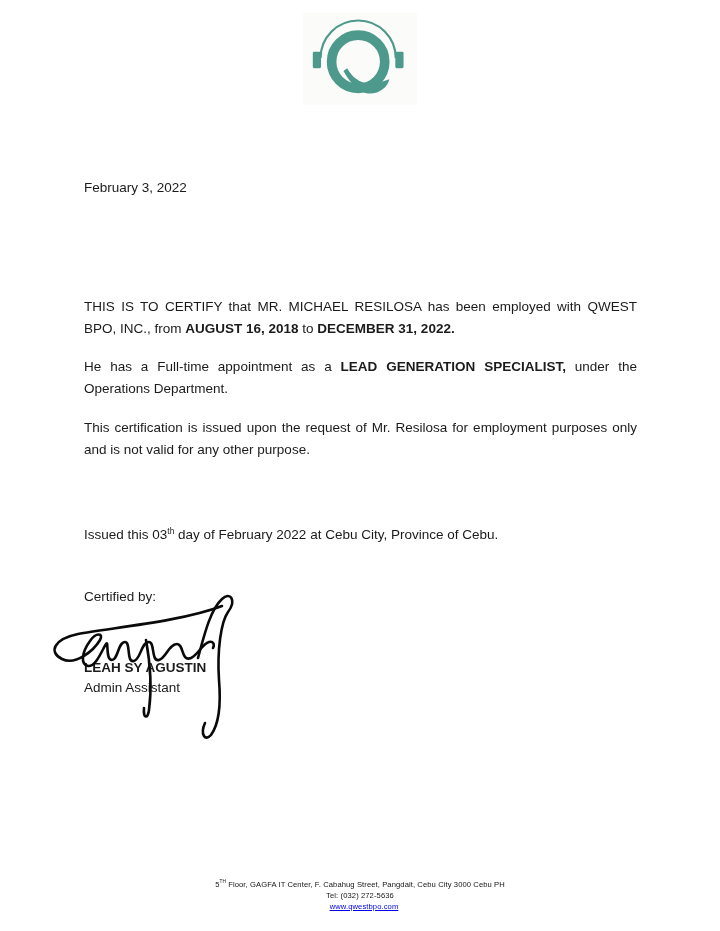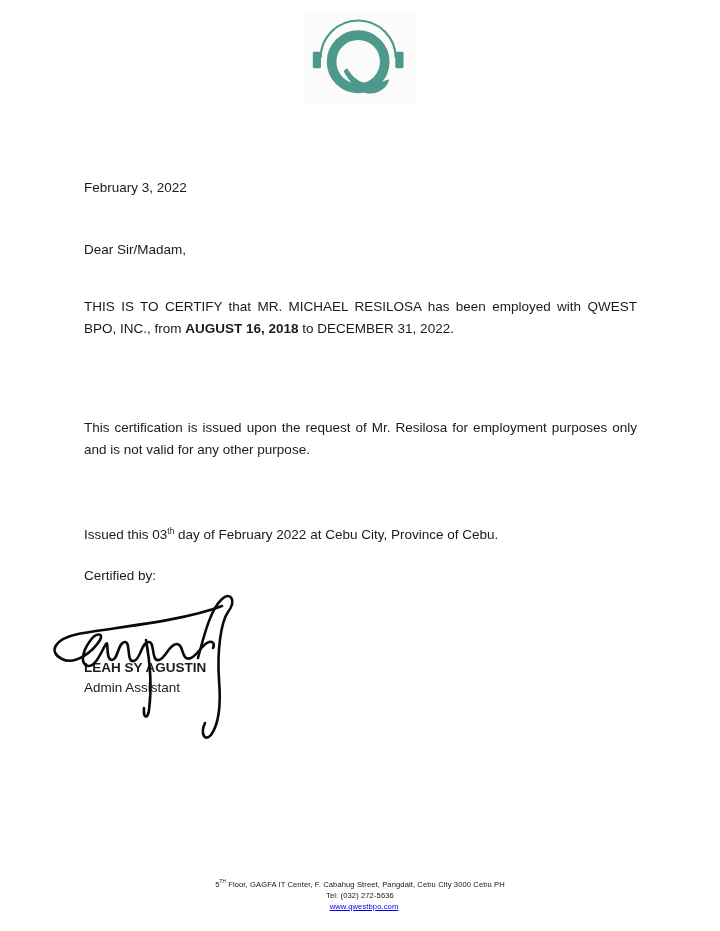--- a/index.html
+++ b/index.html
@@ -54,31 +54,31 @@
       <rect x="98.5" y="40" width="9" height="18" rx="1.5" fill="#4d998b"></rect>
 
       <circle cx="58" cy="51" r="29" fill="none" stroke="#4d998b" stroke-width="10.5"></circle>
 
       <path d="M 46 58 C 54 72, 66 80, 92 70 C 90 80, 78 88, 66 85 C 55 82, 47 70, 42 61 Z" fill="#4d998b"></path>
     </svg>
   </div>
 
   <p class="block" style="top:177px">February 3, 2022</p>
 
-  <p class="block" style="top:239px">Dear Sir/Madam,</p>
 
-  <p class="block just" style="top:296px"><span>THIS IS TO CERTIFY that </span><span style="font-weight: 400;">MR. MICHAEL RESILOSA</span><span> has been employed with QWEST BPO, INC., from </span><span style="font-weight: 700;">AUGUST 16, 2018</span><span> to </span><span style="font-weight: 400; margin-top: 16px;">DECEMBER 31, 2022.</span></p>
+  <p class="block just" style="top:296px"><span>THIS IS TO CERTIFY that </span><span style="font-weight: 400;">MR. MICHAEL RESILOSA</span><span> has been employed with QWEST BPO, INC., from </span><span style="font-weight: 700;">AUGUST 16, 2018</span><span> to </span><span style="font-weight: 700; margin-top: 16px;">DECEMBER 31, 2022.</span></p>
 
+  <p class="block just" style="top:356px"><span>He has a Full-time appointment as a </span><span style="font-weight: 700;">LEAD GENERATION SPECIALIST,</span><span> under the Operations Department.</span></p>
 
   <p class="block just" style="top:417px"><span>This certification is issued upon the request of Mr. Resilosa for employment purposes only and is not valid for any other purpose.</span></p>
 
 
   <p class="block" style="top:524px"><span>Issued this 03</span><sup>th</sup><span> day of February 2022 at Cebu City, Province of Cebu.</span></p>
 
-  <p class="block" style="top:565px">Certified by:</p>
+  <p class="block" style="top:586px">Certified by:</p>
 
   <p class="block bold" style="top:657px">LEAH SY AGUSTIN</p>
 
   <p class="block" style="top:677px">Admin Assistant</p>
 
   <div class="sig-wrap">
     <svg width="205" height="165" viewBox="0 0 205 165">
       <g fill="none" stroke="#0a0a0a" stroke-width="2.6" stroke-linecap="round">
         <path d="M 172 16 C 130 32, 58 38, 28 44 C 4 49, -2 62, 12 69 C 26 76, 44 60, 50 50
                  C 54 43, 46 42, 40 51 C 32 62, 30 74, 38 76 C 46 77, 52 60, 56 54

